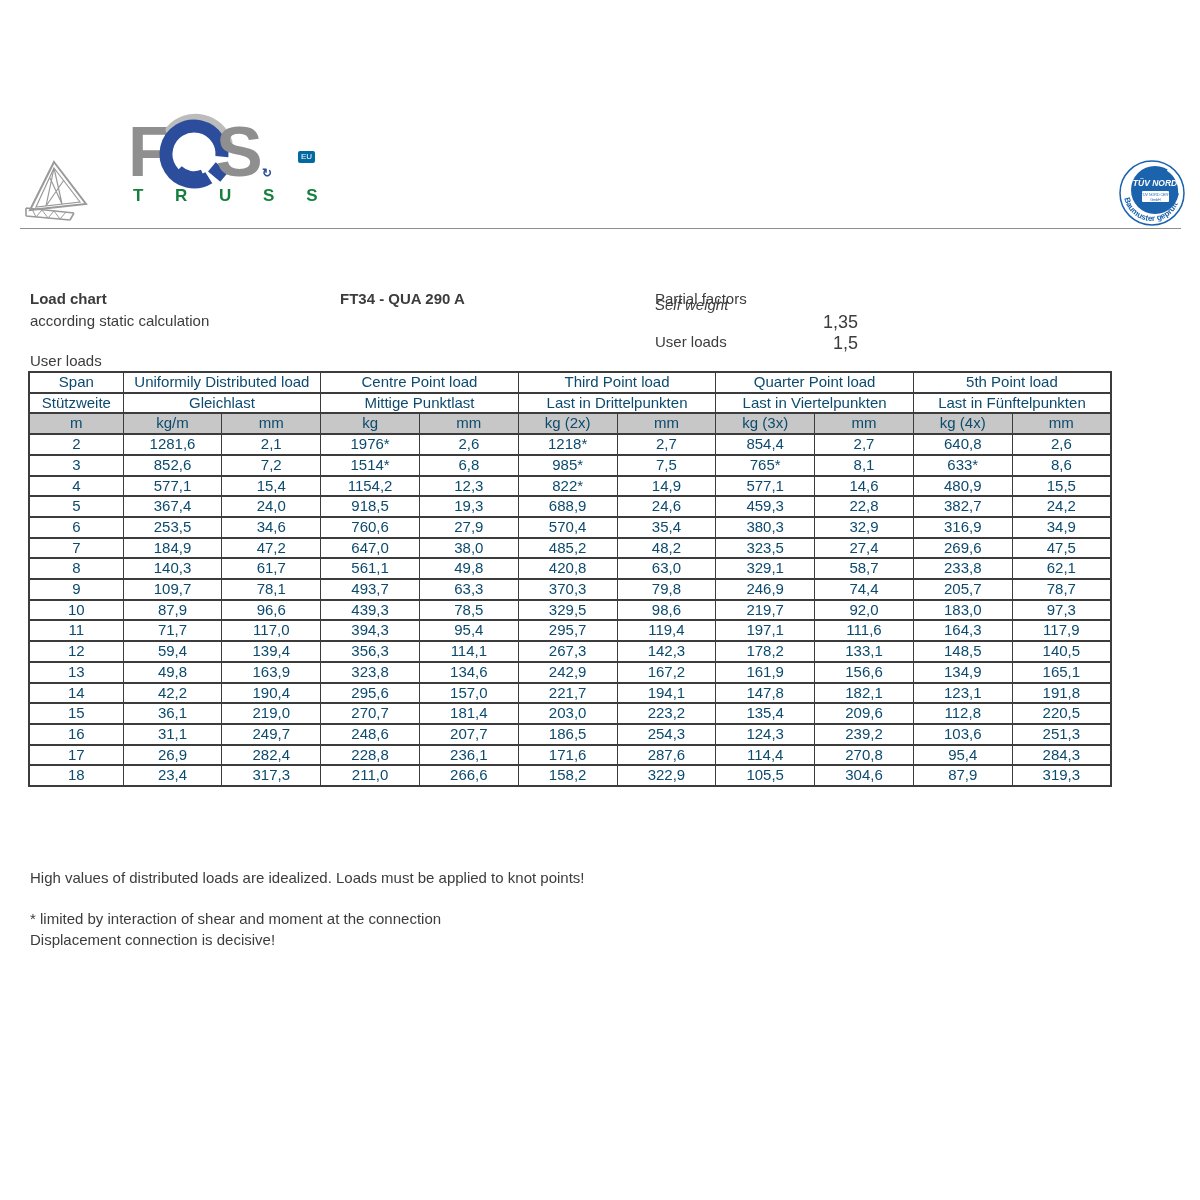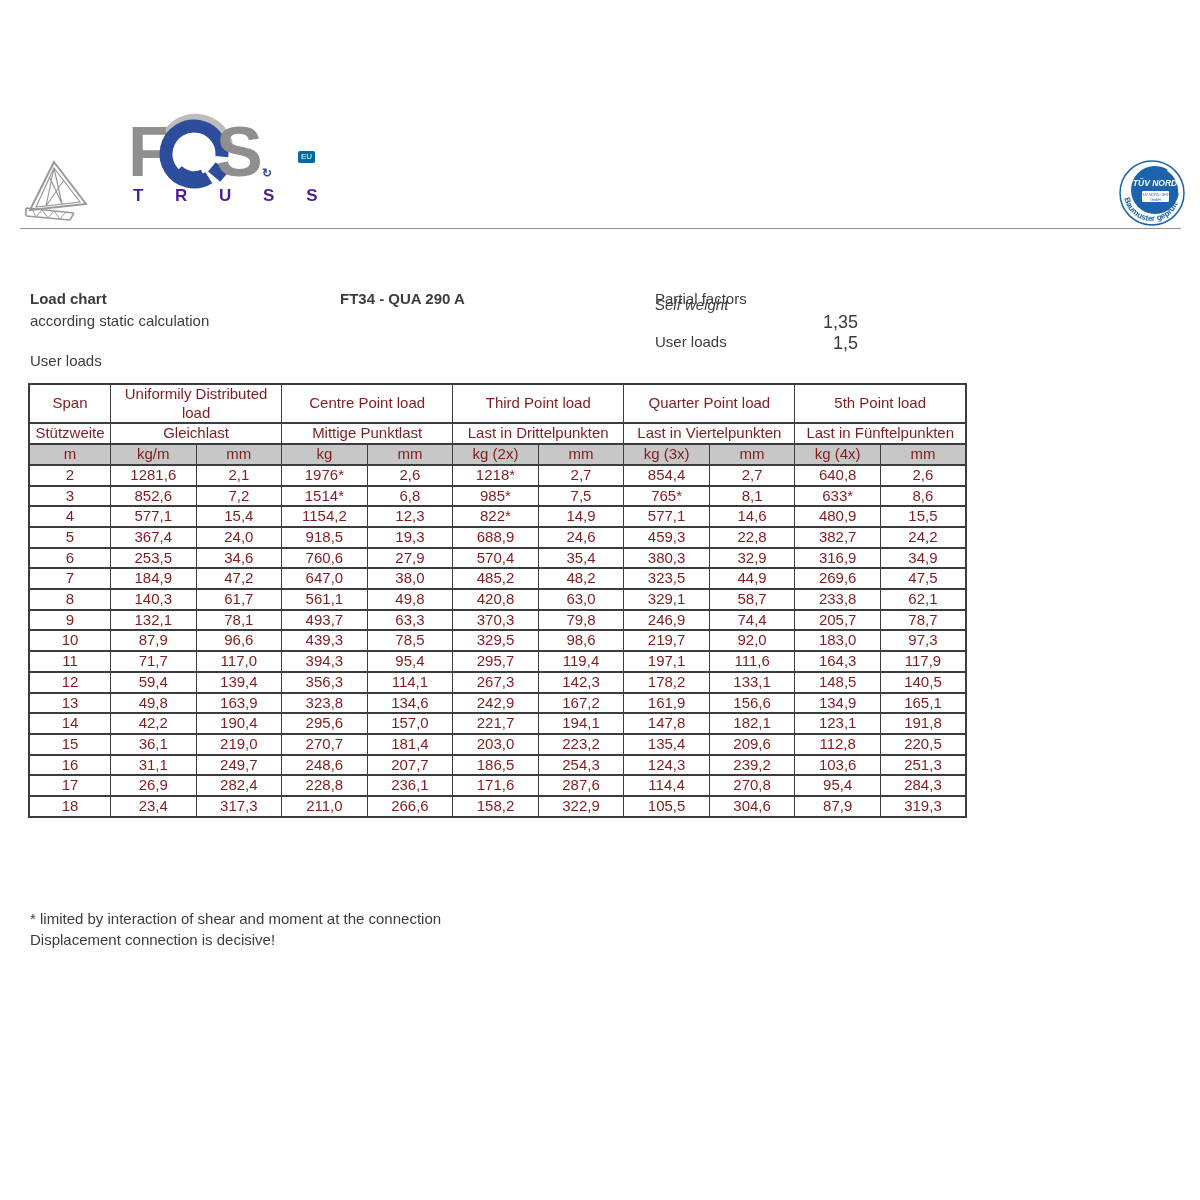--- a/index.html
+++ b/index.html
@@ -11,34 +11,34 @@
   
   .logo-wrap { position:absolute; left:0; top:0; width:1200px; height:240px; }
   .truss-icon { position:absolute; left:24px; top:158px; }
   .fqs-letter { position:absolute; top:112px; font-size:70px; font-weight:800; color:#8f8f8f; letter-spacing:-2px; }
   .fqs-f { left:128px; }
   .fqs-s { left:216px; }
   .fqs-q-svg { position:absolute; left:156px; top:112px; }
   .eu-badge { position:absolute; left:256px; top:151px; width:17px; height:12px; background:#0369a1;
               border-radius:2px; color:#fff; font-size:8px; font-weight:normal; text-align:center; line-height:12px;margin-left:42px; }
   .cert-mark { position:absolute; left:262px; top:166px; color:#2c4d9c; font-size:12px; font-weight:bold; }
-  .truss-word { position:absolute; left:133px; top:186px; font-size:17px; color:#4c1d95;
+  .truss-word { position:absolute; left:133px; top:186px; font-size:17px; color:#15803d;
                 letter-spacing:13.5px; font-weight:600; }
   .head-rule { position:absolute; left:20px; top:228px; width:1161px; height:1px; background:#8f8f8f; }
   .tuv-badge { position:absolute; left:1118px; top:155px; }
 
   
   .txt { position:absolute; font-size:15px; white-space:nowrap; }
   .b { font-weight:bold; }
   .pf-value { position:absolute; width:90px; text-align:right; font-size:18px; }
 
   
-  .load-table { position:absolute; left:28px; top:371px; width:939px;
-                border-collapse:collapse; font-size:15px; color:#7f1d1d;
-                table-layout:fixed; border:2px solid #3c3c3c;margin-top:12px; }
+  .load-table { position:absolute; left:28px; top:371px; width:1084px;
+                border-collapse:collapse; font-size:15px; color:#0c4a6e;
+                table-layout:fixed; border:2px solid #3c3c3c; }
   .load-table td { border-left:1px solid #3c3c3c; border-right:1px solid #3c3c3c;
                    border-top:2px solid #3c3c3c; border-bottom:2px solid #3c3c3c;
                    text-align:center; padding:0; height:18.7px; line-height:18.7px;
                    overflow:hidden; font-weight:normal; }
   .load-table .units td { background:#c7c7c7; }
 
   
   .note { position:absolute; left:30px; font-size:15px; white-space:nowrap; }
 </style>
 </head>
@@ -218,40 +218,40 @@
         </tr>
         <tr>
           <td>7</td>
           <td>184,9</td>
           <td>47,2</td>
           <td>647,0</td>
           <td>38,0</td>
           <td>485,2</td>
           <td>48,2</td>
           <td>323,5</td>
-          <td>44,9</td>
+          <td>27,4</td>
           <td>269,6</td>
           <td>47,5</td>
         </tr>
         <tr>
           <td>8</td>
           <td>140,3</td>
           <td>61,7</td>
           <td>561,1</td>
           <td>49,8</td>
           <td>420,8</td>
           <td>63,0</td>
           <td>329,1</td>
           <td>58,7</td>
           <td>233,8</td>
           <td>62,1</td>
         </tr>
         <tr>
           <td>9</td>
-          <td>132,1</td>
+          <td>109,7</td>
           <td>78,1</td>
           <td>493,7</td>
           <td>63,3</td>
           <td>370,3</td>
           <td>79,8</td>
           <td>246,9</td>
           <td>74,4</td>
           <td>205,7</td>
           <td>78,7</td>
         </tr>
@@ -368,16 +368,17 @@
           <td>158,2</td>
           <td>322,9</td>
           <td>105,5</td>
           <td>304,6</td>
           <td>87,9</td>
           <td>319,3</td>
         </tr>
       </tbody>
   </table>
 
+  <div class="note" style="top:869px;">High values of distributed loads are idealized. Loads must be applied to knot points!</div>
   <div class="note" style="top:910px;">* limited by interaction of shear and moment at the connection</div>
   <div class="note" style="top:931px;text-align:right;">Displacement connection is decisive!</div>
 
 </div>
 
 </body></html>

